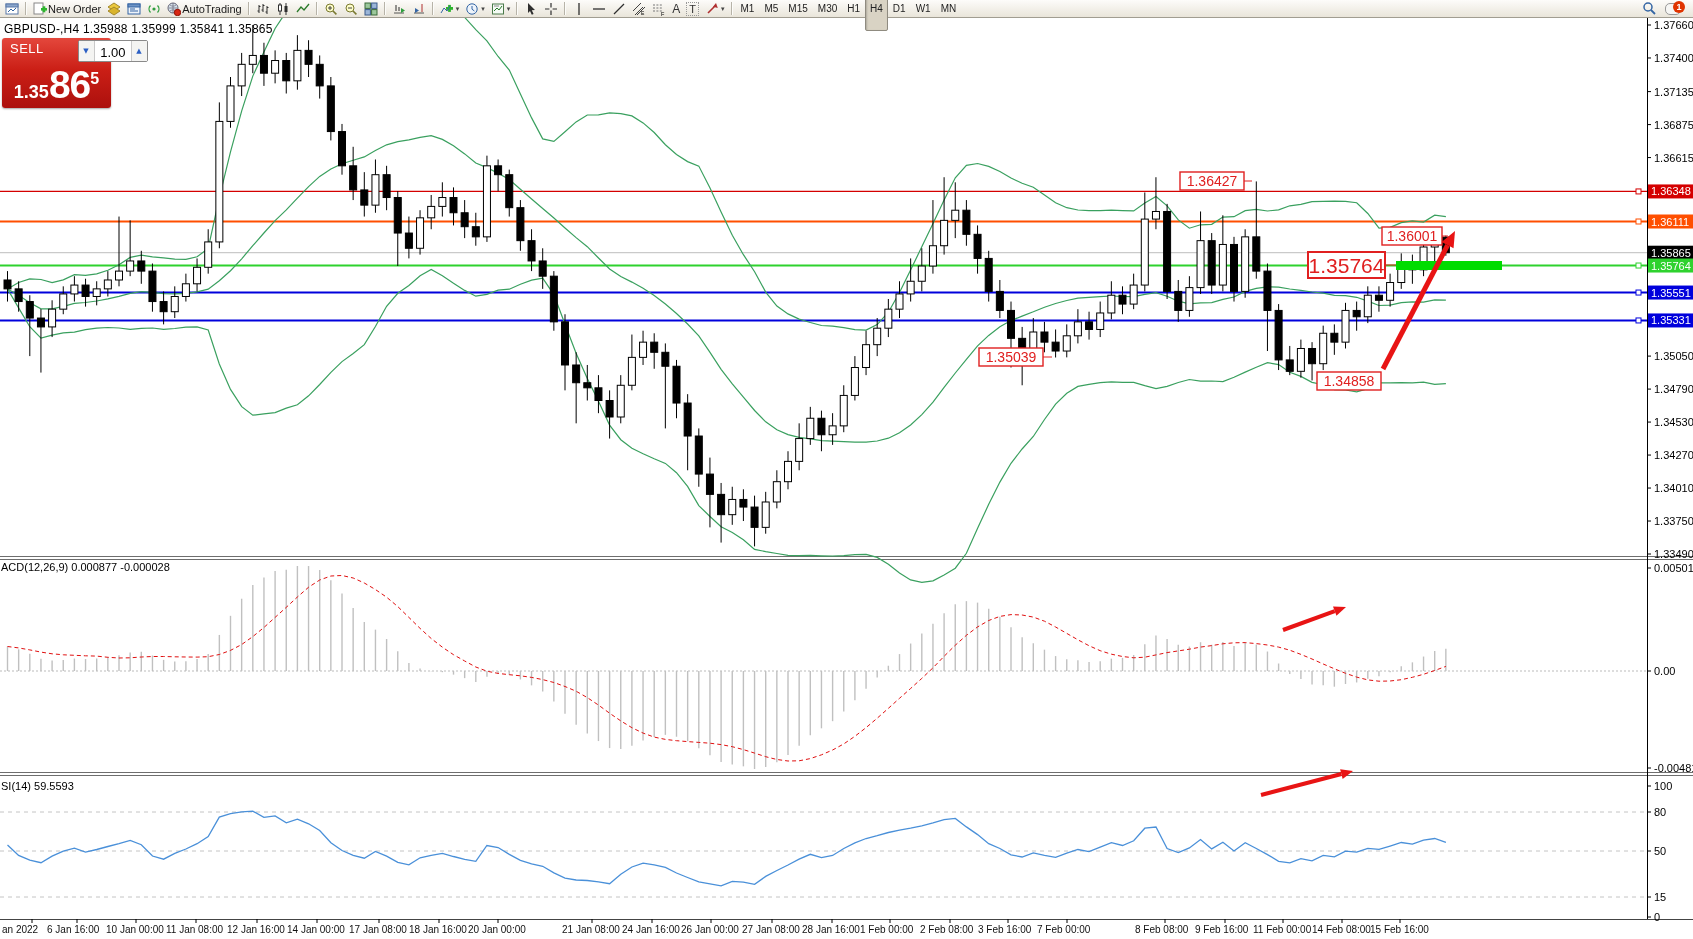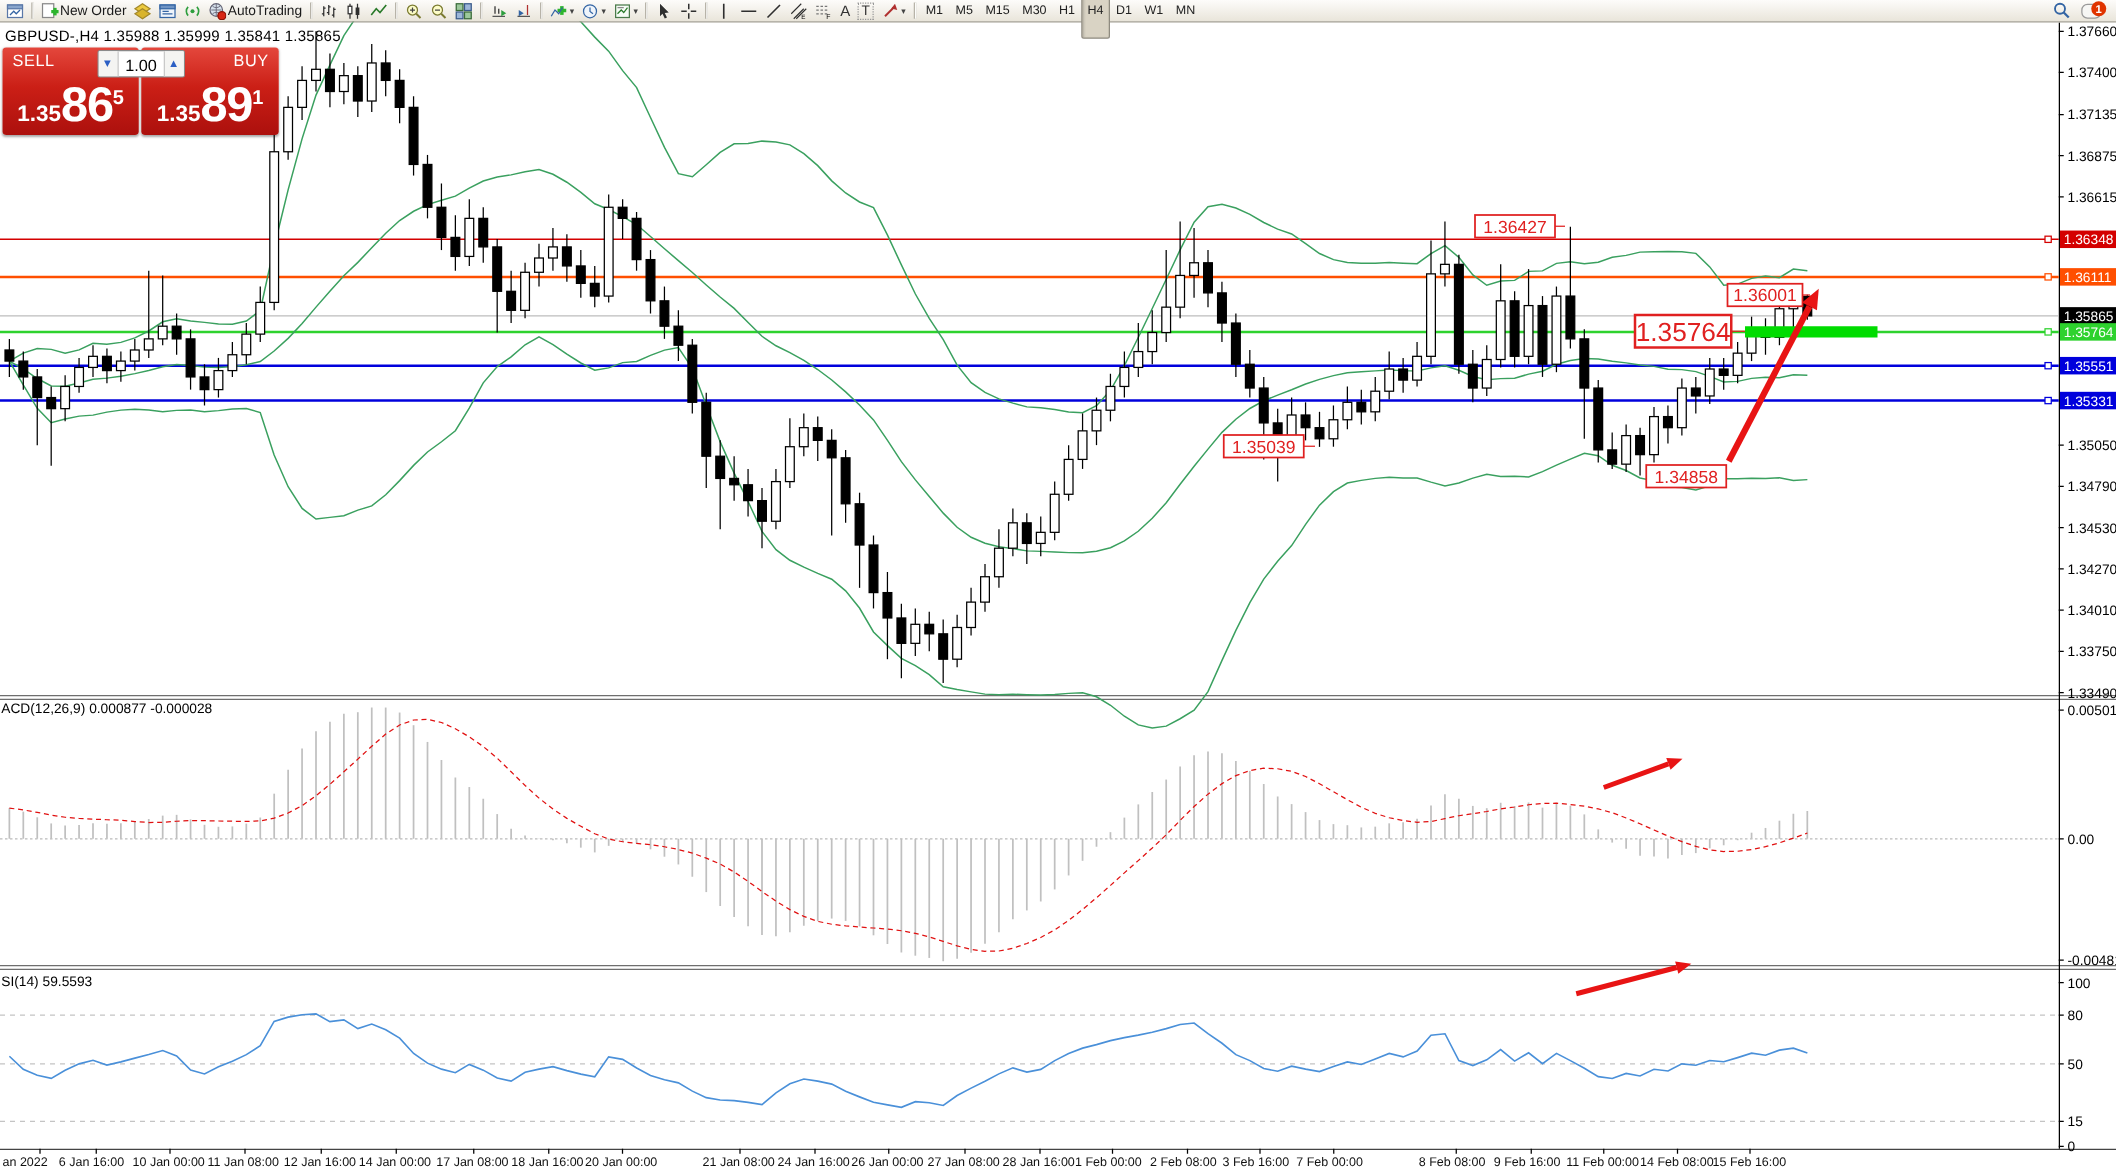--- a/index.html
+++ b/index.html
@@ -822,24 +822,18 @@
 <div id="macd-label">ACD(12,26,9) 0.000877 -0.000028</div>
 <div id="rsi-label">SI(14) 59.5593</div>
 
 <div id="trade-panel">
   <div class="half" id="sell-half">
     <span class="side-label">SELL</span>
     <div class="bigprice">
       <span class="pp">1.35</span><span class="pb">86</span><span class="ps">5</span>
     </div>
   </div>
-  <div class="half" id="buy-half">
-    <span class="side-label">BUY</span>
-    <div class="bigprice">
-      <span class="pp">1.35</span><span class="pb">89</span><span class="ps">1</span>
-    </div>
-  </div>
   <div id="vol-box">
     <span class="volbtn" id="vol-down">▼</span>
     <span id="vol-value">1.00</span>
     <span class="volbtn" id="vol-up">▲</span>
   </div>
 </div>
 
 </body></html>

